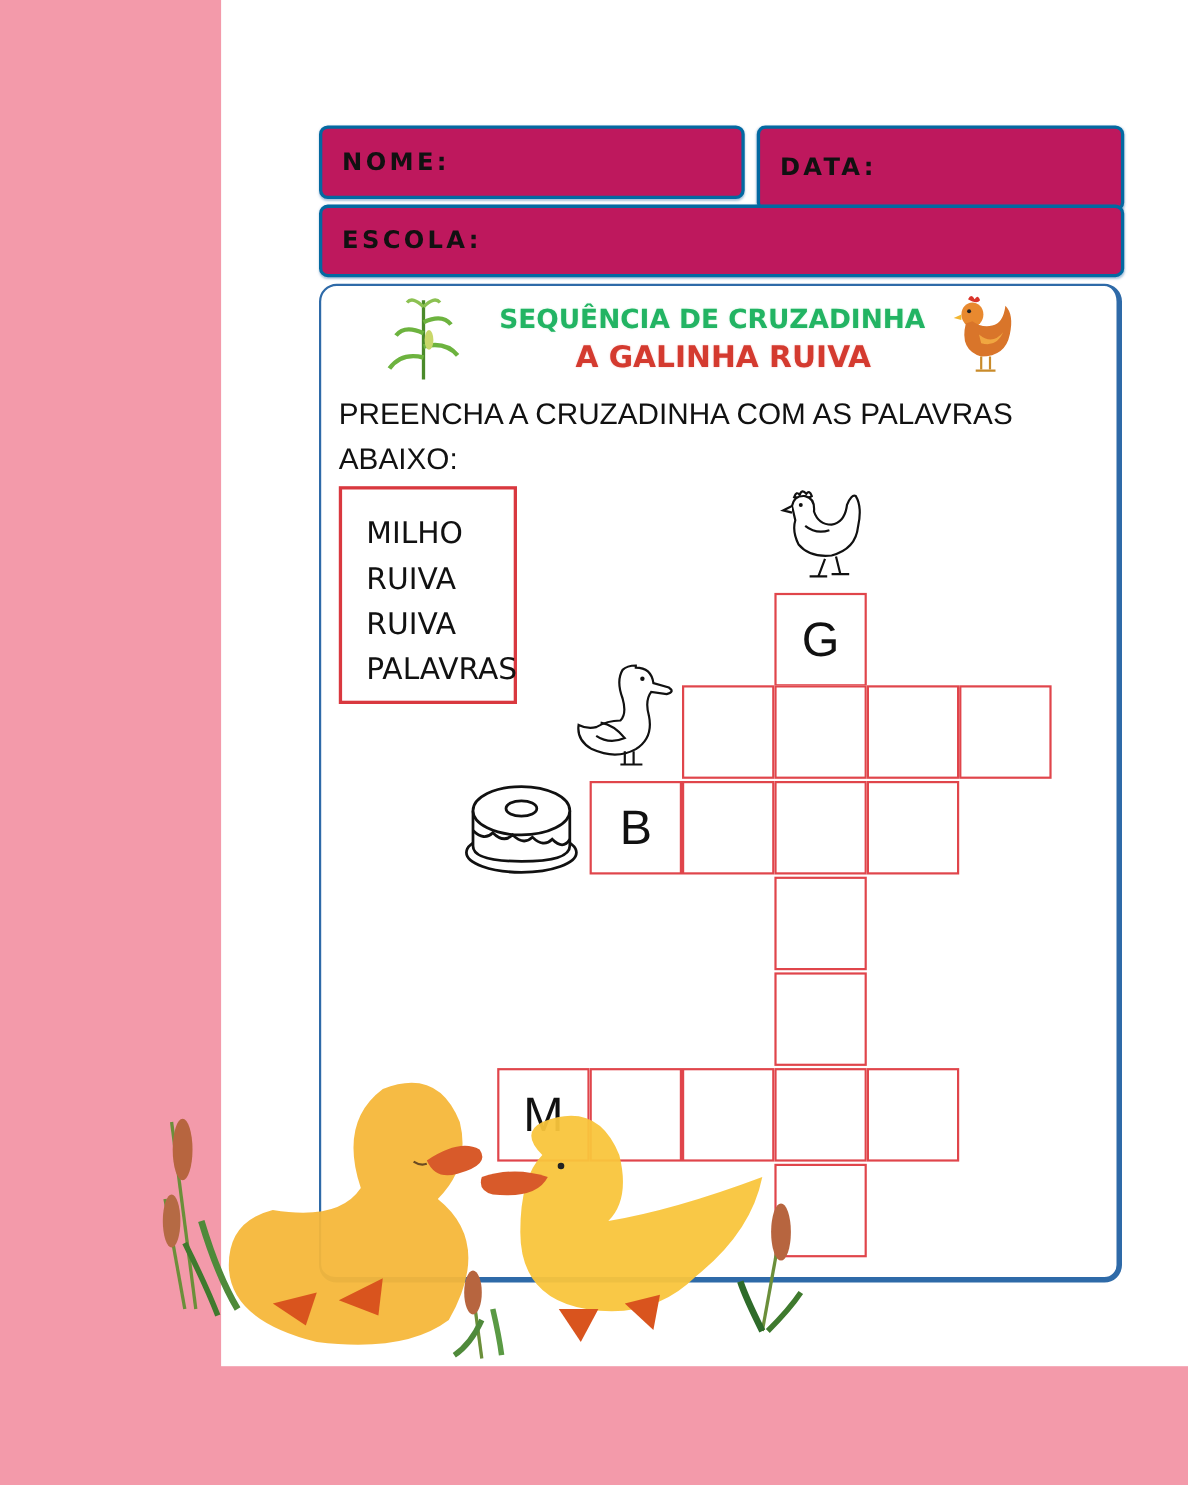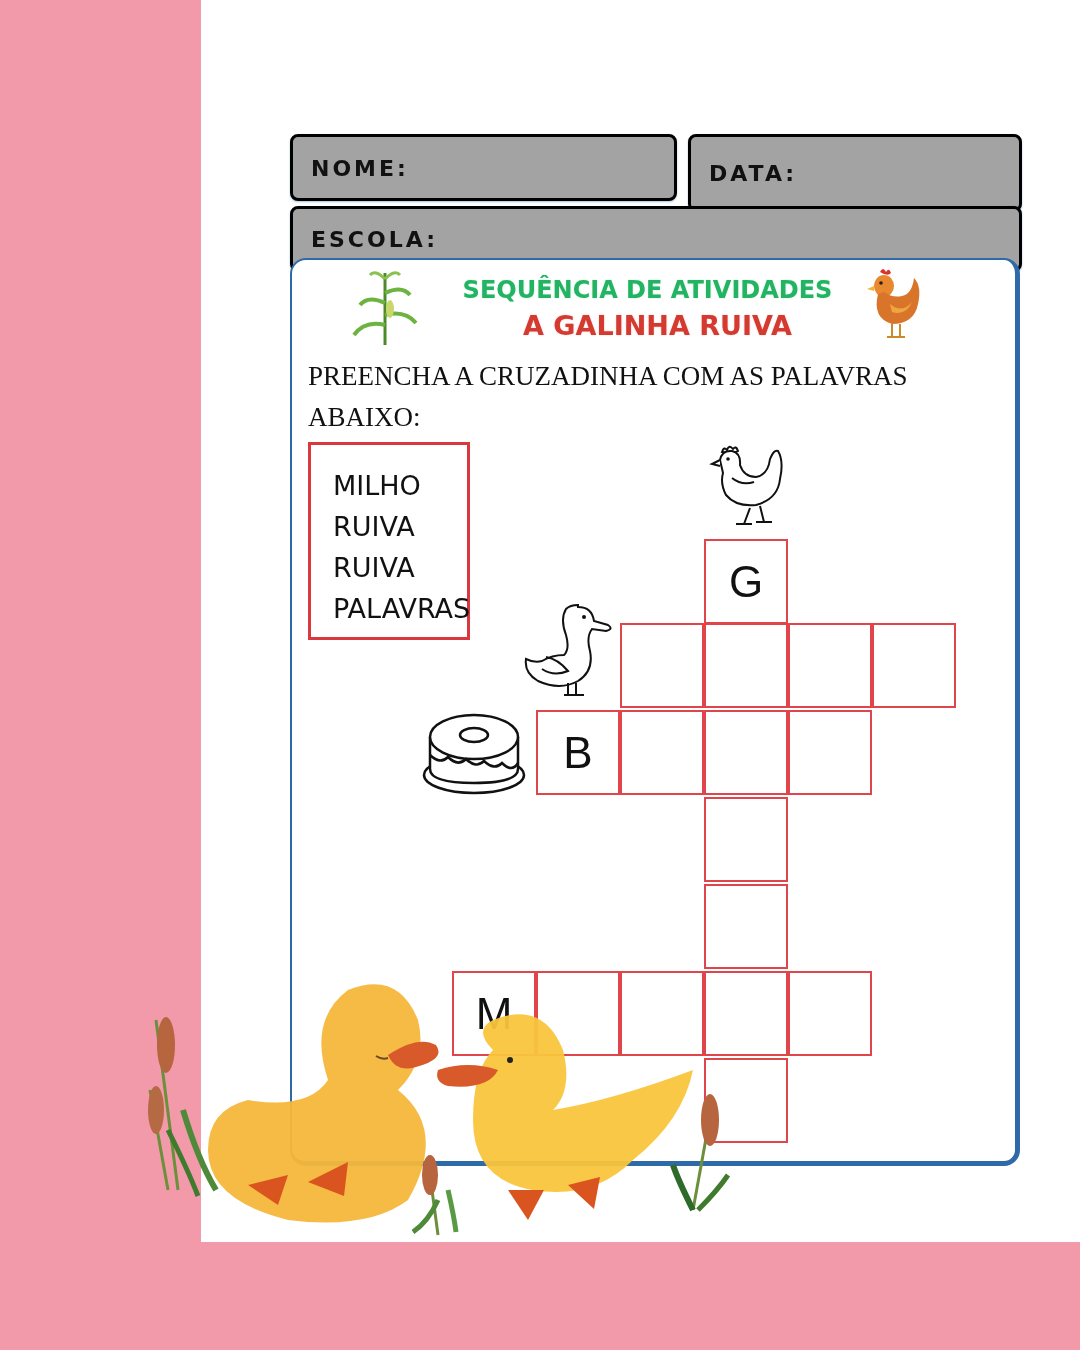--- a/index.html
+++ b/index.html
@@ -1,23 +1,23 @@
 <!DOCTYPE html>
 <html><head>
 <meta charset="utf-8">
 <style>
   html,body{margin:0;padding:0;}
   body{width:1080px;height:1350px;position:relative;overflow:hidden;background:#f39aaa;font-family:"Liberation Sans",sans-serif;}
   .page{position:absolute;left:201px;top:0;width:879px;height:1242px;background:#ffffff;}
-  .field{position:absolute;border:3px solid #000000;border-radius:8px;background:#a3a3a3;box-sizing:border-box;box-shadow:0 1px 2px rgba(46,106,168,.4);margin-top:20px;}
+  .field{position:absolute;border:3px solid #0369a1;border-radius:8px;background:#be185d;box-sizing:border-box;box-shadow:0 1px 2px rgba(46,106,168,.4);}
   .field span{position:absolute;left:18px;top:50%;transform:translateY(-50%);font-family:"DejaVu Sans",sans-serif;font-weight:bold;font-size:22px;letter-spacing:3px;color:#111;}
   .card{position:absolute;left:290px;top:258px;width:730px;height:908px;border:2px solid #2e6aa8;border-right-width:5px;border-bottom-width:5px;border-radius:16px;box-sizing:border-box;background:#fff;}
   .title1{position:absolute;left:0;width:1080px;top:276px;text-align:center;padding-left:215px;box-sizing:border-box;font-family:"DejaVu Sans",sans-serif;font-weight:bold;font-size:24px;color:#22b463;letter-spacing:0px;text-shadow:0 0 2px #c9f0d8;}
   .title2{position:absolute;left:0;width:1080px;top:310px;text-align:center;padding-left:235px;box-sizing:border-box;font-family:"DejaVu Sans",sans-serif;font-weight:bold;font-size:27px;color:#d43a2f;text-shadow:0 0 2px #f5cccc;}
-  .instr{position:absolute;left:308px;top:356px;width:680px;font-family:Liberation Serif, serif;font-size:27px;line-height:41px;color:#111;}
+  .instr{position:absolute;left:308px;top:356px;width:680px;font-family:Liberation Sans, sans-serif;font-size:27px;line-height:41px;color:#111;}
   .wordbox{position:absolute;left:308px;top:442px;width:162px;height:198px;border:3px solid #d9383f;box-sizing:border-box;}
   .wordbox div{font-family:"DejaVu Sans",sans-serif;font-size:27px;line-height:41px;color:#111;padding-left:11px;}
   .wordbox .inner{position:absolute;top:20px;left:0;}
   .cell{position:absolute;width:84px;height:85px;border:2px solid #e0454b;box-sizing:border-box;background:#fff;font-family:"Liberation Sans",sans-serif;font-size:44px;color:#111;display:flex;align-items:center;justify-content:center;}
   .pic{position:absolute;}
 </style>
 </head>
 <body>
 
 <div class="page"></div>
@@ -38,21 +38,21 @@
   <path d="M35 80 L35 8" stroke="#4a8a2a" stroke-width="3" fill="none"></path>
   <path d="M35 60 Q15 55 4 70" stroke="#6db33f" stroke-width="4" fill="none"></path>
   <path d="M35 50 Q55 45 66 58" stroke="#6db33f" stroke-width="4" fill="none"></path>
   <path d="M35 38 Q18 30 10 40" stroke="#6db33f" stroke-width="4" fill="none"></path>
   <path d="M35 28 Q52 20 60 30" stroke="#6db33f" stroke-width="4" fill="none"></path>
   <path d="M35 14 Q25 4 20 10" stroke="#8cc152" stroke-width="3" fill="none"></path>
   <path d="M35 14 Q45 4 50 10" stroke="#8cc152" stroke-width="3" fill="none"></path>
   <ellipse cx="40" cy="44" rx="4" ry="9" fill="#c9d76a"></ellipse>
 </svg>
 
-<div class="title1">SEQUÊNCIA DE ATIVIDADES</div>
+<div class="title1">SEQUÊNCIA DE CRUZADINHA</div>
 <div class="title2">A GALINHA RUIVA</div>
 
 <svg class="pic" style="left:862px;top:266px;" width="62" height="76" viewBox="0 0 62 76">
   <path d="M18 6 q3-6 6 0 q3-5 5 1 q-3 4-11 -1z" fill="#d9342b"></path>
   <ellipse cx="22" cy="20" rx="10" ry="11" fill="#e8892f"></ellipse>
   <path d="M12 20 l-7 3 l7 2z" fill="#f2b632"></path>
   <circle cx="19" cy="17" r="1.8" fill="#222"></circle>
   <path d="M16 28 Q10 52 30 58 Q52 58 56 38 Q60 20 52 12 Q50 28 40 30 Q30 32 22 26z" fill="#d9752a"></path>
   <path d="M28 38 Q40 48 50 36 Q44 50 30 46z" fill="#f0a640"></path>
   <path d="M30 58 l0 12 M38 58 l0 12" stroke="#c98b2a" stroke-width="2"></path>

